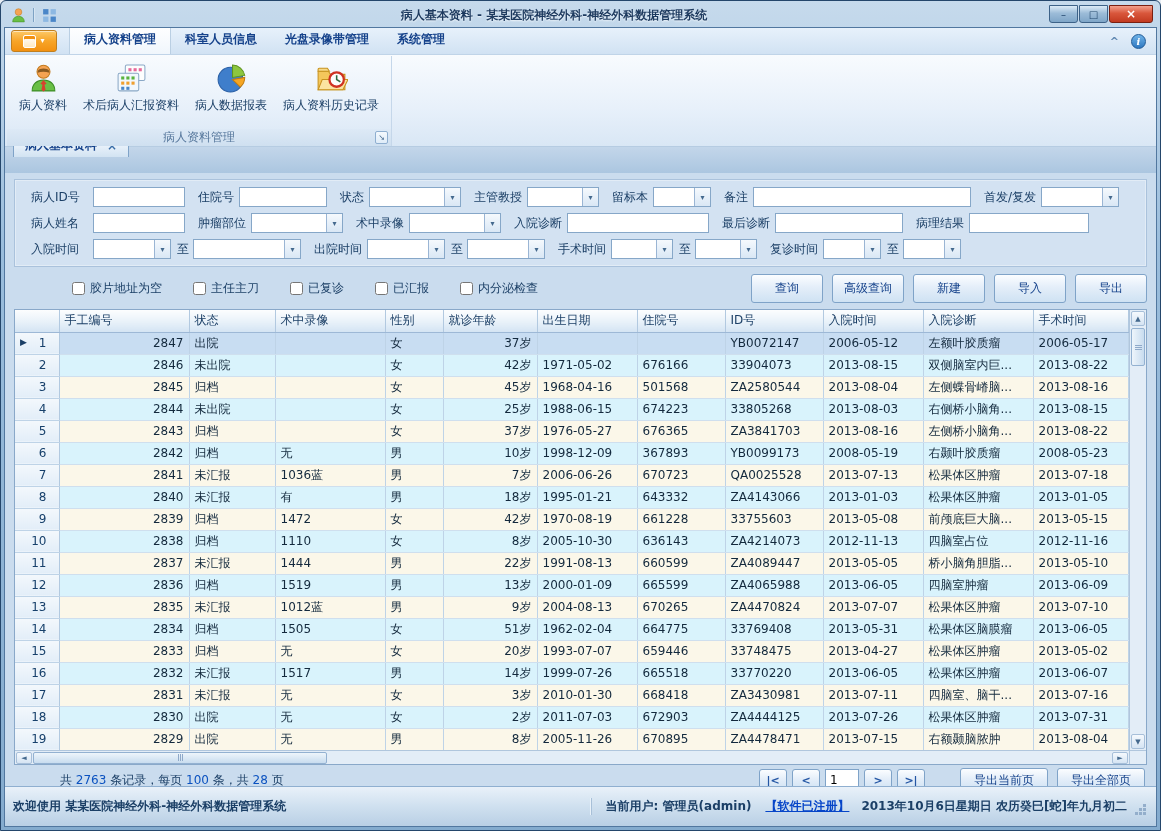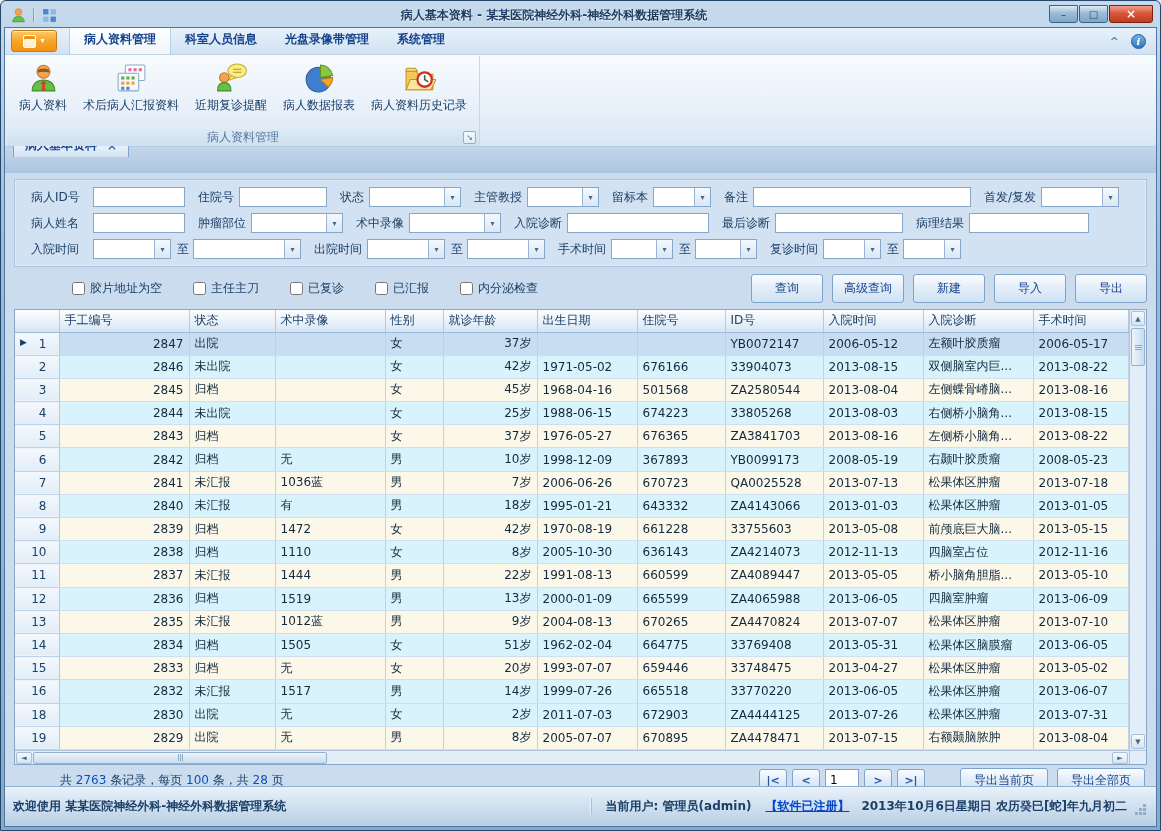--- a/index.html
+++ b/index.html
@@ -189,32 +189,20 @@
                     <rect x="6" y="24" width="3" height="3"></rect>
                     <rect x="11" y="24" width="3" height="3"></rect>
                   </g>
                 </svg>
               </span>
               <span class="rlabel">术后病人汇报资料</span>
             </div>
             <div class="rbtn">
               <span class="ricon">
                 <svg viewBox="0 0 32 32">
-                  <ellipse cx="21.5" cy="8.5" rx="9" ry="6.5" fill="#f7ef86" stroke="#c9ab2e"></ellipse>
-                  <path d="M16 13l-4 5 8-2.5z" fill="#f7ef86" stroke="#c9ab2e"></path>
-                  <path d="M17.5 7h8M17.5 10h8" stroke="#b59222" fill="none"></path>
-                  <circle cx="9" cy="15" r="4.6" fill="#f5a352" stroke="#c37b1e"></circle>
-                  <path d="M2.5 28c0-5.5 3-8 6.5-8s6.5 2.5 6.5 8z" fill="#69bf45" stroke="#3e8d27"></path>
-                </svg>
-              </span>
-              <span class="rlabel">近期复诊提醒</span>
-            </div>
-            <div class="rbtn">
-              <span class="ricon">
-                <svg viewBox="0 0 32 32">
                   <circle cx="15" cy="17" r="12" fill="#3f7ecb" stroke="#2a5fa5"></circle>
                   <path d="M17 15V3a12 12 0 0 1 11.8 10z" fill="#8dc63f" stroke="#5f9420"></path>
                   <path d="M17 17l11.8-2a12 12 0 0 1-4.3 9.3z" fill="#f6a623" stroke="#c07c10"></path>
                 </svg>
               </span>
               <span class="rlabel">病人数据报表</span>
             </div>
             <div class="rbtn">
               <span class="ricon">
                 <svg viewBox="0 0 32 32">
@@ -603,20 +591,34 @@
                   <td>1517</td>
                   <td>男</td>
                   <td class="num">14岁</td>
                   <td>1999-07-26</td>
                   <td>665518</td>
                   <td>33770220</td>
                   <td>2013-06-05</td>
                   <td>松果体区肿瘤</td>
                   <td>2013-06-07</td>
                 </tr>
+                <tr class="cream">
+                  <th class="rowhead"><span>17</span></th>
+                  <td class="num">2831</td>
+                  <td>未汇报</td>
+                  <td>无</td>
+                  <td>女</td>
+                  <td class="num">3岁</td>
+                  <td>2010-01-30</td>
+                  <td>668418</td>
+                  <td>ZA3430981</td>
+                  <td>2013-07-11</td>
+                  <td>四脑室、脑干...</td>
+                  <td>2013-07-16</td>
+                </tr>
                 <tr class="cyan">
                   <th class="rowhead"><span>18</span></th>
                   <td class="num">2830</td>
                   <td>出院</td>
                   <td>无</td>
                   <td>女</td>
                   <td class="num">2岁</td>
                   <td>2011-07-03</td>
                   <td>672903</td>
                   <td>ZA4444125</td>
@@ -624,21 +626,21 @@
                   <td>松果体区肿瘤</td>
                   <td>2013-07-31</td>
                 </tr>
                 <tr class="cream">
                   <th class="rowhead"><span>19</span></th>
                   <td class="num">2829</td>
                   <td>出院</td>
                   <td>无</td>
                   <td>男</td>
                   <td class="num">8岁</td>
-                  <td>2005-07-07</td>
+                  <td>2005-11-26</td>
                   <td>670895</td>
                   <td>ZA4478471</td>
                   <td>2013-07-15</td>
                   <td>右额颞脑脓肿</td>
                   <td>2013-08-04</td>
                 </tr>
               </tbody>
           </table>
           <div class="vscroll">
             <span class="sbtn">▲</span>

